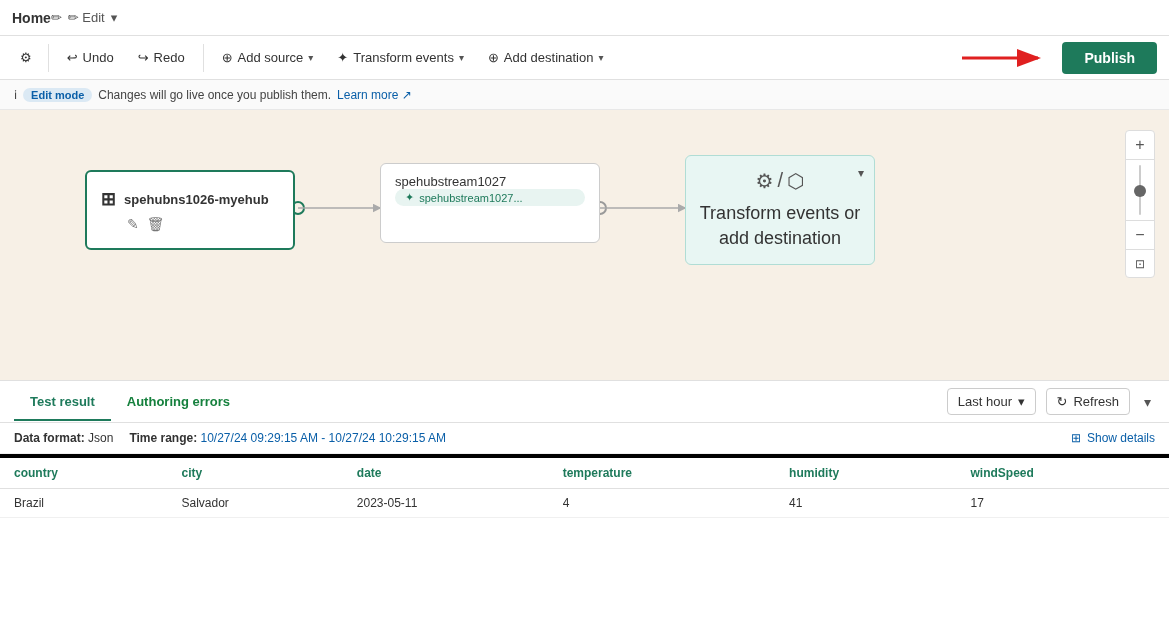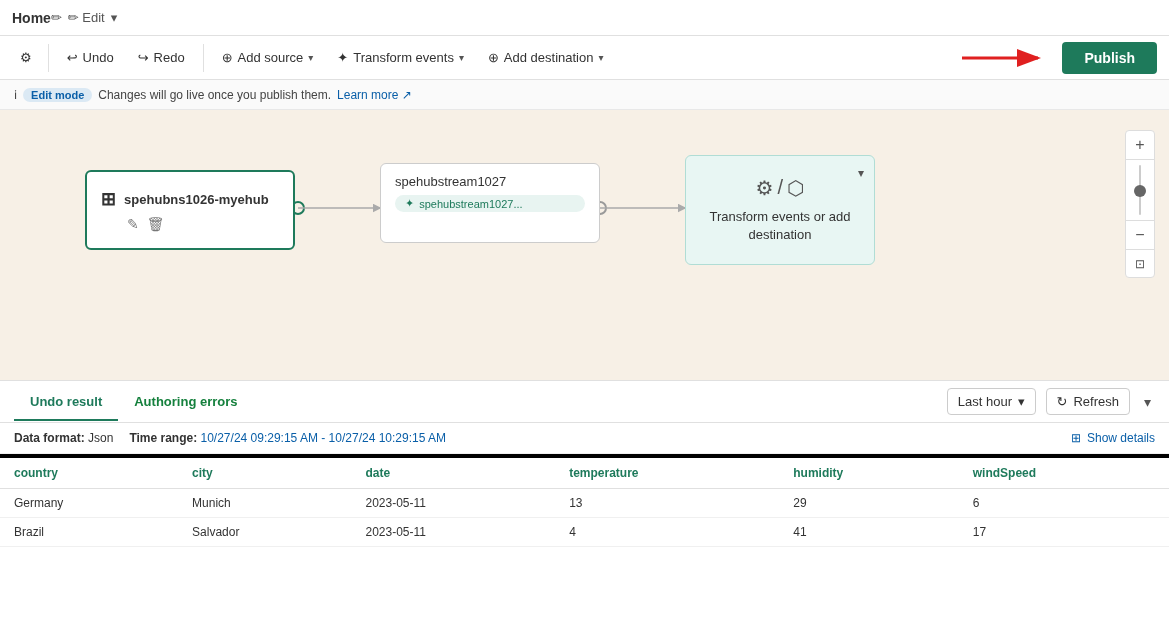--- a/index.html
+++ b/index.html
@@ -84,39 +84,39 @@
     .node-stream {
       position: absolute;
       left: 380px; top: 53px;
       width: 220px; height: 80px;
       background: #fff;
       border: 1px solid #ccc;
       border-radius: 6px;
       display: flex; flex-direction: column; justify-content: flex-start;
       padding: 10px 14px;
     }
-    .node-stream-title { font-weight: 500; font-size: 13px; color: #333; margin-bottom: 6px; }
+    .node-stream-title { font-weight: 500; font-size: 13px; color: #333; }
     .stream-tag {
       display: inline-flex; align-items: center; gap: 5px;
       background: #e8f4f1; color: #1e7a5b;
       padding: 2px 10px; border-radius: 12px; font-size: 11px;
     }
 
     .node-destination {
       position: absolute;
       left: 685px; top: 45px;
       width: 190px; height: 110px;
       background: #e8f6f3;
       border: 1px solid #b0ddd5;
       border-radius: 6px;
       display: flex; flex-direction: column; align-items: center; justify-content: center;
       gap: 8px;
     }
     .node-dest-icons { display: flex; align-items: center; gap: 4px; color: #555; font-size: 20px; }
-    .node-dest-text { font-size: 13px; color: #333; text-align: center; line-height: 1.4; }
+    .node-dest-text { font-size: 18px; color: #333; text-align: center; line-height: 1.4; }
     .node-dest-chevron { color: #555; font-size: 12px; position: absolute; right: 10px; top: 10px; cursor: pointer; }
 
     
     .connections-svg {
       position: absolute; top: 0; left: 0; width: 100%; height: 100%;
       pointer-events: none;
     }
 
     
     .zoom-controls {
@@ -347,21 +347,21 @@
     <button class="zoom-fit-btn">⊡</button>
   </div>
 
 </div>
 
 <div class="bottom-panel">
 
   <div class="tabs-bar">
     <div class="tabs-left">
       <div class="tab active">
-        <span>Undo result</span>
+        <span>Test result</span>
       </div>
       <div class="tab">
         <span>Authoring errors</span>
       </div>
     </div>
     <div class="tabs-right">
       <div class="last-hour-select">
         <span>Last hour</span>
         <span>▾</span>
       </div>
@@ -398,28 +398,20 @@
         <tr>
           <th>country</th>
           <th>city</th>
           <th>date</th>
           <th>temperature</th>
           <th>humidity</th>
           <th>windSpeed</th>
         </tr>
       </thead>
       <tbody id="table-body">
-      <tr>
-            <td>Germany</td>
-            <td>Munich</td>
-            <td>2023-05-11</td>
-            <td>13</td>
-            <td>29</td>
-            <td>6</td>
-          </tr>
           <tr>
             <td>Brazil</td>
             <td>Salvador</td>
             <td>2023-05-11</td>
             <td>4</td>
             <td>41</td>
             <td>17</td>
           </tr>
         </tbody>
     </table>

